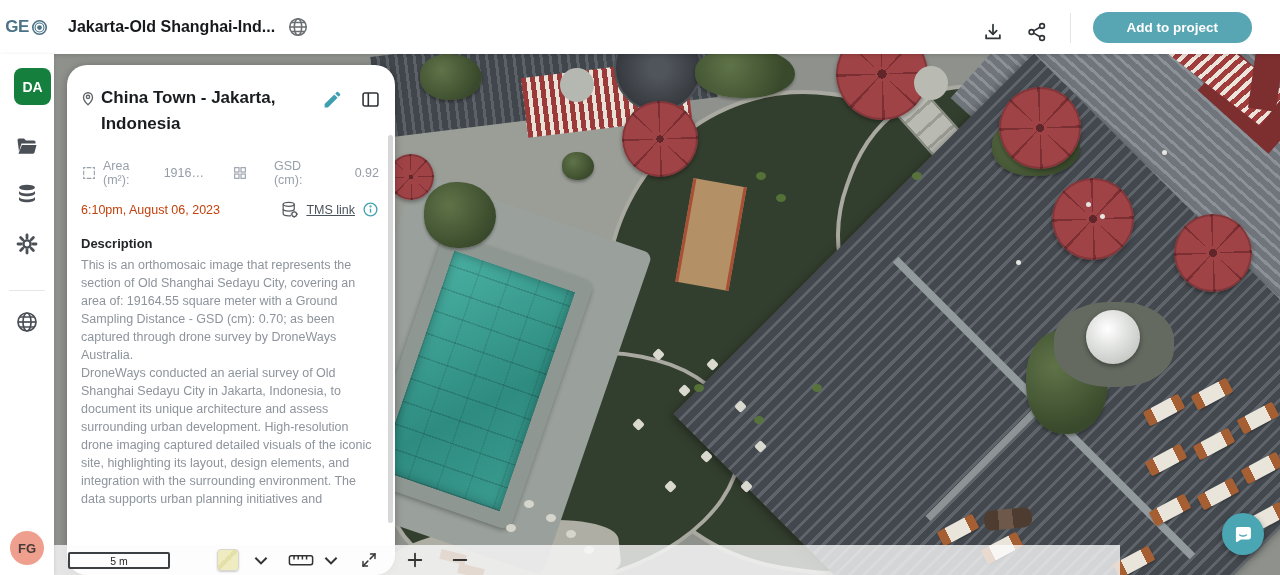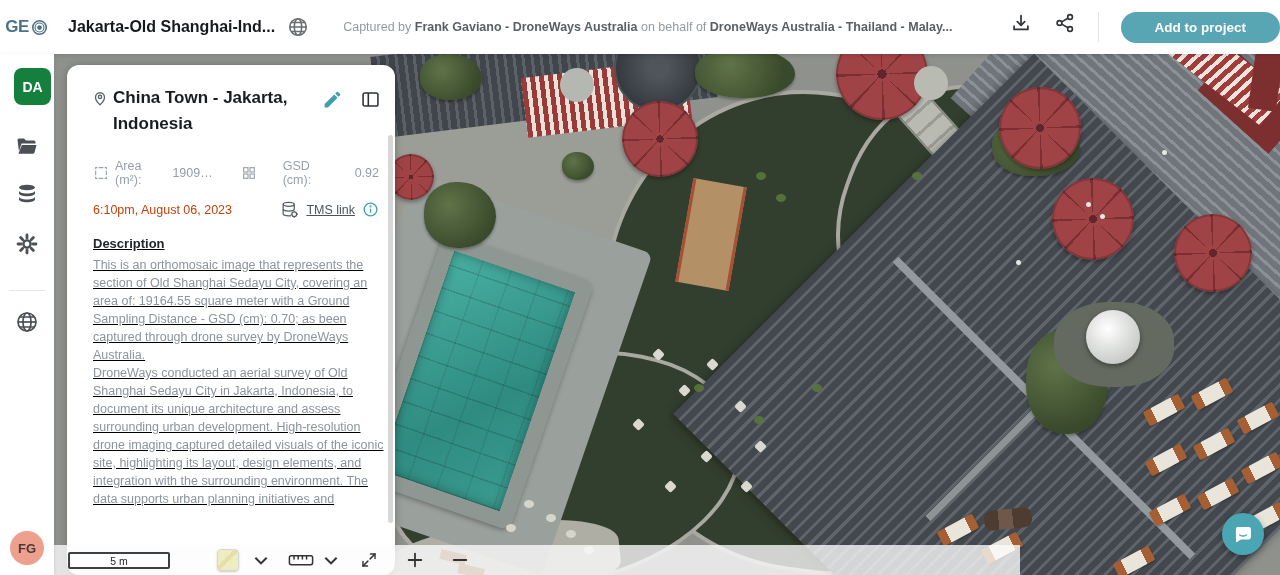--- a/index.html
+++ b/index.html
@@ -30,70 +30,70 @@
 
   
   .topbar { position:absolute; left:0; top:0; width:1280px; height:54px; background:#fff; z-index:50;
             box-shadow:0 1px 4px rgba(0,0,0,.15); display:flex; align-items:center; }
   .logo { width:54px; display:flex; align-items:center; justify-content:center; gap:1px;
           color:#4b7286; font-weight:bold; font-size:17px; letter-spacing:-0.5px; }
   .doc-title { font-size:16px; font-weight:bold; color:#17191c; margin-left:14px; white-space:nowrap; }
   .title-globe { margin-left:12px; width:22px; height:22px; color:#6a6f73; }
   .captured { margin-left:34px; font-size:12.5px; color:#949aa1; white-space:nowrap; }
   .captured b { color:#595f66; font-weight:bold; }
-  .top-actions { margin-left:auto; display:flex; align-items:flex-start; gap:22px; }
+  .top-actions { margin-left:auto; display:flex; align-items:flex-end; gap:22px; padding-right:28px; }
   .iconbtn { width:22px; height:22px; color:#2f3438; cursor:pointer; background:none; border:none; }
   .vdiv { width:1px; height:30px; background:#e3e3e3; }
   .addbtn { background:#58a5b4; color:#fff; border:none; border-radius:16px; height:31px;
             padding:0 34px; font-size:13.5px; font-family:inherit; font-weight:bold; cursor:pointer; }
 
   
   .sidebar { position:absolute; left:0; top:54px; width:54px; height:521px; background:#fff; z-index:50;
              box-shadow:1px 0 3px rgba(0,0,0,.08); }
   .avatar-sq { position:absolute; left:14px; top:14px; width:37px; height:37px; border-radius:8px;
                background:#15803d; color:#fff; font-weight:bold; font-size:14px;
                display:flex; align-items:center; justify-content:center; cursor:pointer; }
   .side-ic { position:absolute; left:15px; width:24px; height:24px; color:#4a5056; cursor:pointer; }
   .side-div { position:absolute; left:9px; top:236px; width:36px; height:1px; background:#e6e6e6; }
   .avatar-ci { position:absolute; left:10px; top:477px; width:34px; height:34px; border-radius:50%;
                background:#ef9f8e; color:#463a36; font-weight:bold; font-size:13px;
                display:flex; align-items:center; justify-content:center; cursor:pointer; }
 
   
   .panel { position:absolute; left:67px; top:65px; width:328px; height:510px; background:#fff;
-           border-radius:12px; box-shadow:0 1px 8px rgba(0,0,0,.25); z-index:20; overflow:hidden;padding-left:12px; }
+           border-radius:20px; box-shadow:0 1px 8px rgba(0,0,0,.25); z-index:20; overflow:hidden; }
   .p-head { display:flex; padding:20px 14px 0 12px; }
   .pin { width:18px; height:18px; color:#5f6468; margin-top:4px; flex:none; }
   .p-title { font-size:17px; font-weight:bold; color:#1a1d20; line-height:26px; width:205px; margin-left:4px; }
   .p-tools { display:flex; gap:17px; margin-left:auto; margin-top:4px; }
   .p-tools .ic { width:21px; height:21px; cursor:pointer; }
   .stats { margin:22px 16px 0 14px; font-size:12.5px; color:#97a0aa; }
   .srow { display:flex; align-items:center; }
   .srow + .srow { margin-top:13px; }
   .sic { width:16px; height:16px; margin-right:6px; color:#99a1ab; flex:none; }
   .sval { margin-left:6px; color:#949ca6; }
   .gsd-group { display:flex; align-items:center; margin-left:28px;gap:20px; }
   .date-txt { color:#c2410c; }
   .tms-group { display:flex; align-items:center; margin-left:auto; gap:7px; }
   .tms-ic { width:19px; height:19px; color:#565c63; }
   .tms-link { color:#4a535c; text-decoration:underline; font-size:12.5px; cursor:pointer; }
   .info-ic { width:17px; height:17px; color:#44a3b3; cursor:pointer; }
   .cat-row { display:flex; align-items:center; margin:30px 16px 0 14px; }
   .cat-label { font-size:13.5px; font-weight:bold; color:#22262b; }
   .badge { margin-left:16px; background:#e7ecd3; color:#76883d; font-size:12px;
            border-radius:12px; padding:4px 12px; }
-  .desc { margin:17px 16px 0 14px;text-decoration:underline; }
+  .desc { margin:17px 16px 0 14px; }
   .desc-label { font-size:13px; font-weight:bold; color:#22262b; }
   .desc-text { margin-top:5px; font-size:12.5px; line-height:18px; color:#8d949c;
                white-space:pre-line; width:292px; }
   .p-scroll { position:absolute; right:2px; top:70px; width:5px; height:388px;
               background:#d7d7d7; border-radius:3px; cursor:pointer; }
 
   
-  .bottombar { position:absolute; left:0; bottom:0; width:1020px; height:30px;
+  .bottombar { position:absolute; left:0; bottom:0; width:1120px; height:30px;
                background:rgba(252,252,252,.78); z-index:30; display:flex; align-items:center;text-decoration:underline; }
   .scalebox { position:absolute; left:68px; top:7px; width:102px; height:17px;
               border:2px solid #3c4043; border-radius:2px; display:flex; align-items:center;
               justify-content:center; font-size:10.5px; color:#1f1f1f; }
   .layerthumb { position:absolute; left:217px; top:4px; width:22px; height:22px; border-radius:4px;
                 border:1px solid #d8d8d0; cursor:pointer;
                 background:linear-gradient(135deg,#efecc2 0 40%, #e4e0a8 40% 55%, #efecc2 55%);
                 box-shadow:0 1px 2px rgba(0,0,0,.2); }
   .bic { position:absolute; top:6px; width:18px; height:18px; color:#333; cursor:pointer; background:none; border:none; padding:0; }
   .attribution { position:absolute; right:55px; top:9px; font-size:9.5px; color:#1f1f1f; }
@@ -212,26 +212,20 @@
           <circle cx="12" cy="12" r="3" fill="#4b7286" stroke="none"></circle>
         </svg>
     </div>
     <div class="doc-title">Jakarta-Old Shanghai-Ind...</div>
     <svg class="title-globe" viewBox="0 0 24 24" fill="none" stroke="#6a6f73" stroke-width="1.7">
         <circle cx="12" cy="12" r="9"></circle>
         <ellipse cx="12" cy="12" rx="4" ry="9"></ellipse>
         <line x1="3" y1="12" x2="21" y2="12"></line>
         <path d="M4.6 7h14.8M4.6 17h14.8"></path>
       </svg>
-    <div class="captured">
-      <span>Captured by</span>
-      <b>Frank Gaviano - DroneWays Australia</b>
-      <span>on behalf of</span>
-      <b>DroneWays Australia - Thailand - Malay...</b>
-    </div>
     <div class="top-actions">
       <svg class="iconbtn" viewBox="0 0 24 24" fill="none" stroke="#2f3438" stroke-width="1.9" stroke-linecap="round" stroke-linejoin="round">
           <path d="M12 4v10"></path>
           <path d="M8 10.5 12 14.5 16 10.5"></path>
           <path d="M4.5 15.5v3.5h15v-3.5"></path>
         </svg>
       <svg class="iconbtn" viewBox="0 0 24 24" fill="none" stroke="#2f3438" stroke-width="1.8">
           <circle cx="17.5" cy="5.5" r="2.6"></circle>
           <circle cx="6" cy="12" r="2.6"></circle>
           <circle cx="17.5" cy="18.5" r="2.6"></circle>
@@ -296,21 +290,21 @@
       </div>
     </div>
 
     <div class="stats">
       <div class="srow">
         <svg class="sic" viewBox="0 0 24 24" fill="none" stroke="#99a1ab" stroke-width="1.7">
             <path d="M8.5 4h7M8.5 20h7M4 8.5v7M20 8.5v7"></path>
             <path d="M4 6.5V4h2.5M17.5 4H20v2.5M20 17.5V20h-2.5M6.5 20H4v-2.5"></path>
           </svg>
         <span>Area (m²):</span>
-        <span class="sval">1909…</span>
+        <span class="sval">1916…</span>
         <span class="gsd-group">
           <svg class="sic" viewBox="0 0 24 24" fill="none" stroke="#99a1ab" stroke-width="1.7">
               <rect x="4" y="4" width="6.5" height="6.5"></rect>
               <rect x="13.5" y="4" width="6.5" height="6.5"></rect>
               <rect x="4" y="13.5" width="6.5" height="6.5"></rect>
               <rect x="13.5" y="13.5" width="6.5" height="6.5"></rect>
             </svg>
           <span>GSD (cm):</span>
           <span class="sval">0.92</span>
         </span>

